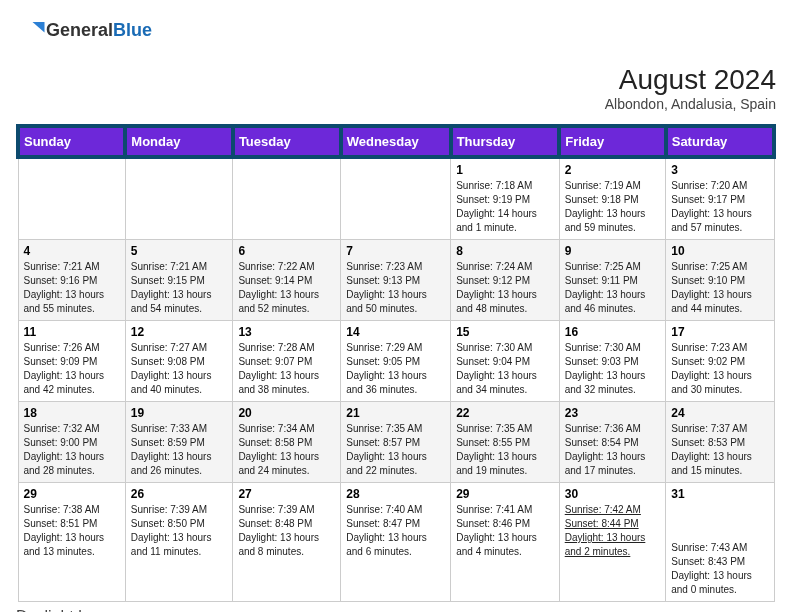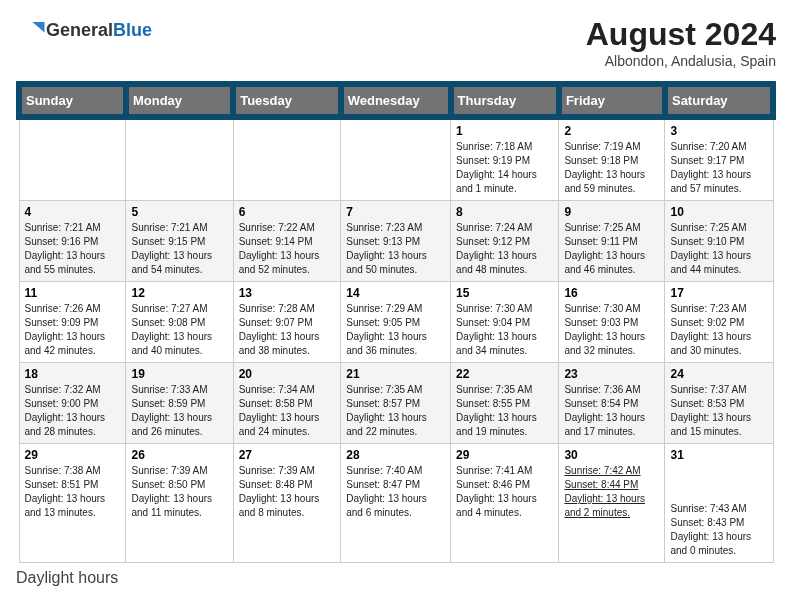--- a/index.html
+++ b/index.html
@@ -28,41 +28,42 @@
     .logo-general { color: #333; }
     .logo-blue { color: #1a6bb5; }
     .logo-icon {
       width: 30px;
       height: 30px;
     }
     .title-block {
       text-align: right;
     }
     .month-year {
-      font-size: 32px;
-      font-weight: bold;
+      font-size: 28px;
+      font-weight: normal;
       color: #222;
+      margin-top: 48px;
     }
     .location {
       font-size: 14px;
       color: #444;
     }
     table {
       width: 100%;
       border-collapse: collapse;
       font-size: 11px;
     }
     thead tr th {
-      background: #737373;
+      background: #6d28d9;
       color: #fff;
       padding: 6px 4px;
       text-align: left;
       font-size: 13px;
       font-weight: bold;
-      border: 6px solid #0c4a6e;
+      border: 4px solid #0c4a6e;
     }
     tbody tr td {
       border: 1px solid #ccc;
       vertical-align: top;
       padding: 4px 5px;
       width: 113px;
       min-height: 80px;
       height: 80px;
     }
     tbody tr:nth-child(even) td {

